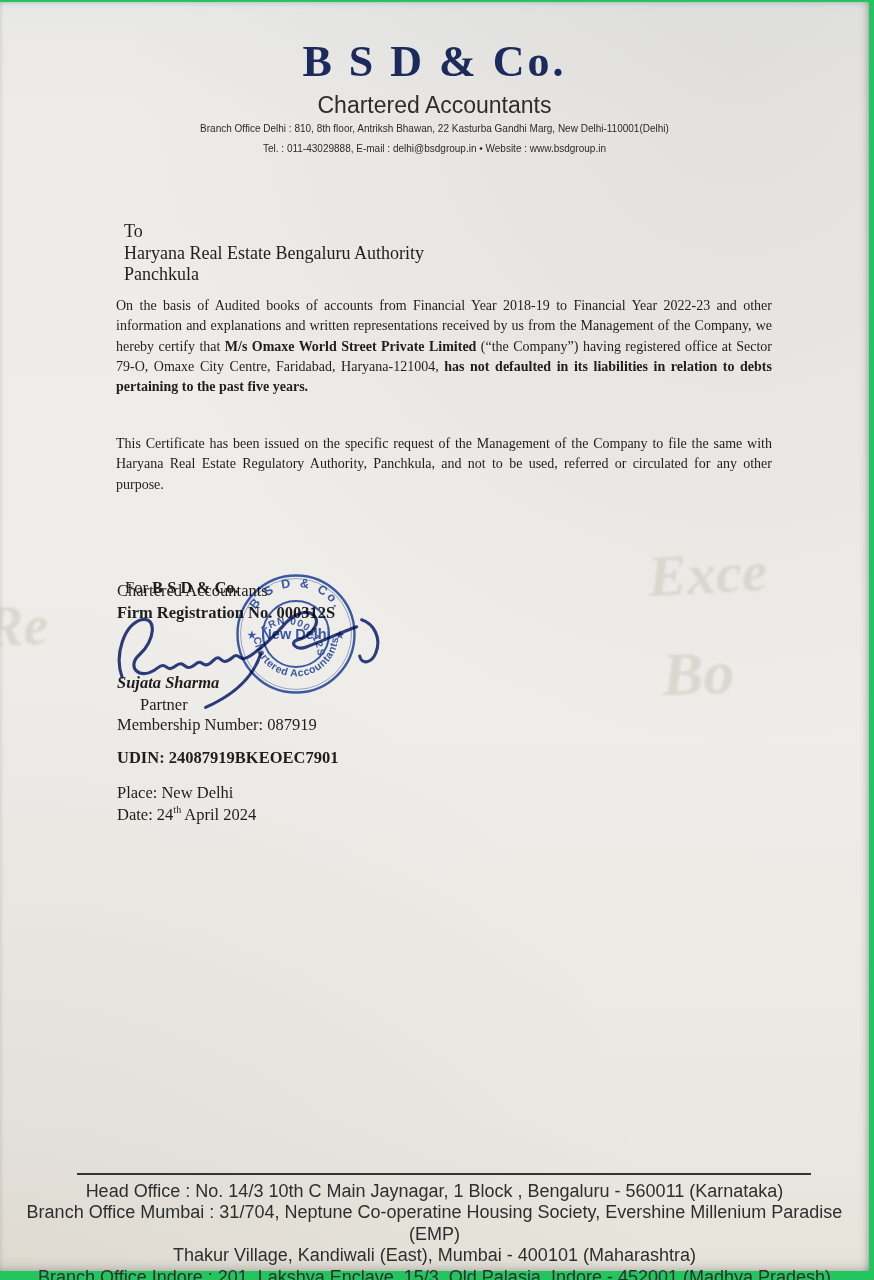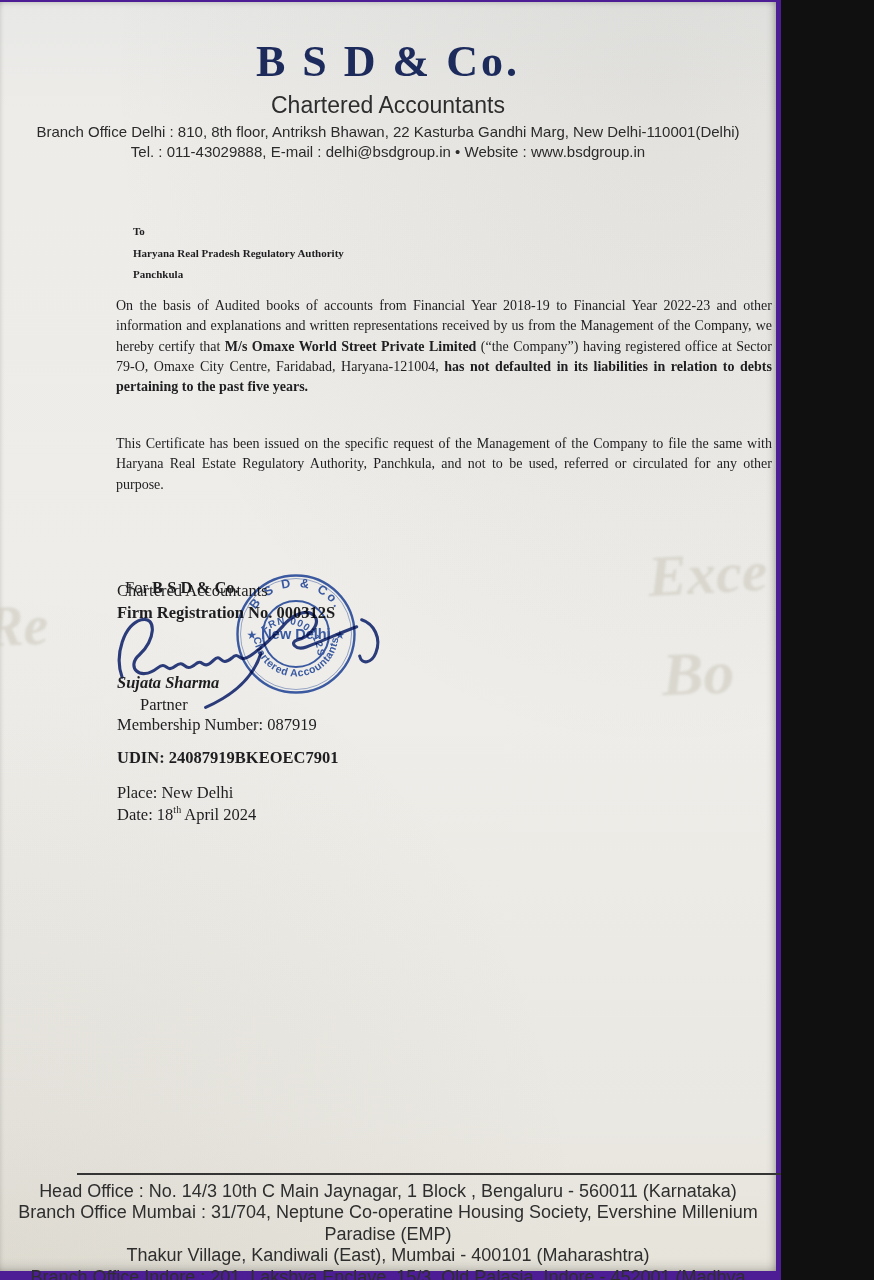--- a/index.html
+++ b/index.html
@@ -1,42 +1,42 @@
 <!DOCTYPE html>
 <html><head>
 <meta charset="utf-8">
 <style>
   html,body{margin:0;padding:0;}
   body{background:#101010;font-family:"Liberation Sans",sans-serif;}
-  .page{position:relative;width:781px;height:1280px;background:#4c1d95;overflow:hidden;}
+  .page{position:relative;width:874px;height:1280px;background:#22c55e;overflow:hidden;}
   .paper{
     position:absolute;top:2px;left:0;right:5px;bottom:9px;
     background:
       radial-gradient(120% 90% at 85% 6%, rgba(40,40,30,0.06), transparent 60%),
       radial-gradient(140% 100% at 0% 100%, rgba(60,50,30,0.05), transparent 55%),
       linear-gradient(180deg,#e8e8e6 0%,#edece9 9%,#eeede9 55%,#eae8e2 88%,#e6e3da 100%);
     box-shadow:
       inset -7px 0 9px -6px rgba(0,0,0,.30),
       inset 0 -9px 12px -8px rgba(0,0,0,.25),
       inset 0 5px 7px -5px rgba(0,0,0,.18),
       inset 4px 0 6px -5px rgba(0,0,0,.12);
   }
   .abs{position:absolute;}
   
   .firm-name{
     top:34px;left:0;width:100%;text-align:center;
     font-family:"Liberation Serif",serif;font-weight:bold;
     font-size:44px;letter-spacing:3px;color:#1c2b5c;
   }
   .firm-sub{top:90px;left:0;width:100%;text-align:center;font-size:23px;color:#2d2d2d;}
-  .addr{left:0;width:100%;text-align:center;font-size:15px;color:#2b2b2b;}
+  .addr{left:0;width:100%;text-align:center;font-size:10px;color:#2b2b2b;}
   .addr1{top:121px;} .addr2{top:141px;}
   
   .serif{font-family:"Liberation Serif",serif;color:#1e1e20;}
-  .recipient{top:219px;left:133px;font-size:11px;line-height:21.5px;font-weight:bold;}
+  .recipient{top:219px;left:124px;font-size:18px;line-height:21.5px;}
   .para{left:116px;width:656px;font-size:14px;line-height:20.3px;text-align:justify;}
   .para1{top:294px;} .para2{top:432px;}
   
   .sigline{left:117px;font-size:16.5px;}
   .l-for{top:576px;margin-left:8px;} .l-ca{top:579px;} .l-frn{top:601px;font-weight:bold;}
   .l-name{top:671px;font-weight:bold;font-style:italic;} .l-partner{top:693px;margin-left:23px;} .l-member{top:713px;}
   .l-udin{top:746px;font-weight:bold;} .l-place{top:781px;} .l-date{top:802px;}
   .l-date sup{font-size:10px;}
   .sig-svg{top:590px;left:108px;width:302px;height:120px;mix-blend-mode:multiply;opacity:.95;}
   .stamp{top:569px;left:233px;width:126px;height:126px;mix-blend-mode:multiply;opacity:.92;}
@@ -61,21 +61,21 @@
     <div class="abs ghost g2">Bo</div>
     <div class="abs ghost g3">Re</div>
 
     <div class="abs firm-name">B S D &amp; Co.</div>
     <div class="abs firm-sub">Chartered Accountants</div>
     <div class="abs addr addr1">Branch Office Delhi : 810, 8th floor, Antriksh Bhawan, 22 Kasturba Gandhi Marg, New Delhi-110001(Delhi)</div>
     <div class="abs addr addr2">Tel. : 011-43029888, E-mail : delhi@bsdgroup.in • Website : www.bsdgroup.in</div>
 
     <div class="abs serif recipient">
       <div>To</div>
-      <div>Haryana Real Pradesh Regulatory Authority</div>
+      <div>Haryana Real Estate Bengaluru Authority</div>
       <div>Panchkula</div>
     </div>
 
     <div class="abs serif para para1"><span>On the basis of Audited books of accounts from Financial Year 2018-19 to Financial Year 2022-23 and other information and explanations and written representations received by us from the Management of the Company, we hereby certify that </span><b>M/s Omaxe World Street Private Limited</b><span> (“the Company”) having registered office at Sector 79-O, Omaxe City Centre, Faridabad, Haryana-121004, </span><b>has not defaulted in its liabilities in relation to debts pertaining to the past five years.</b></div>
 
     <div class="abs serif para para2">This Certificate has been issued on the specific request of the Management of the Company to file the same with Haryana Real Estate Regulatory Authority, Panchkula, and not to be used, referred or circulated for any other purpose.</div>
 
     <div class="abs serif sigline l-for"><span>For </span><b>B S D &amp; Co.</b></div>
     <div class="abs serif sigline l-ca">Chartered Accountants</div>
     <div class="abs serif sigline l-frn">Firm Registration No. 000312S</div>
@@ -113,21 +113,21 @@
       <text x="63" y="68" font-size="14.5" font-weight="600" text-anchor="middle" fill="#2d52a8">New Delhi</text>
       <text x="19" y="68" font-size="12" text-anchor="middle" fill="#2d52a8">★</text>
       <text x="107" y="68" font-size="12" text-anchor="middle" fill="#2d52a8">★</text>
     </svg>
 
     <div class="abs serif sigline l-name">Sujata Sharma</div>
     <div class="abs serif sigline l-partner">Partner</div>
     <div class="abs serif sigline l-member">Membership Number: 087919</div>
     <div class="abs serif sigline l-udin">UDIN: 24087919BKEOEC7901</div>
     <div class="abs serif sigline l-place">Place: New Delhi</div>
-    <div class="abs serif sigline l-date"><span>Date: 18</span><sup>th</sup><span> April 2024</span></div>
+    <div class="abs serif sigline l-date"><span>Date: 24</span><sup>th</sup><span> April 2024</span></div>
 
     <div class="abs footer-divider"></div>
     <div class="abs footer">
       <div>Head Office : No. 14/3 10th C Main Jaynagar, 1 Block , Bengaluru - 560011 (Karnataka)</div>
       <div>Branch Office Mumbai : 31/704, Neptune Co-operatine Housing Society, Evershine Millenium Paradise (EMP)</div>
       <div>Thakur Village,  Kandiwali (East), Mumbai - 400101 (Maharashtra)</div>
       <div>Branch Office Indore : 201, Lakshya Enclave, 15/3, Old Palasia, Indore - 452001 (Madhya Pradesh)</div>
     </div>
 
   </div>

